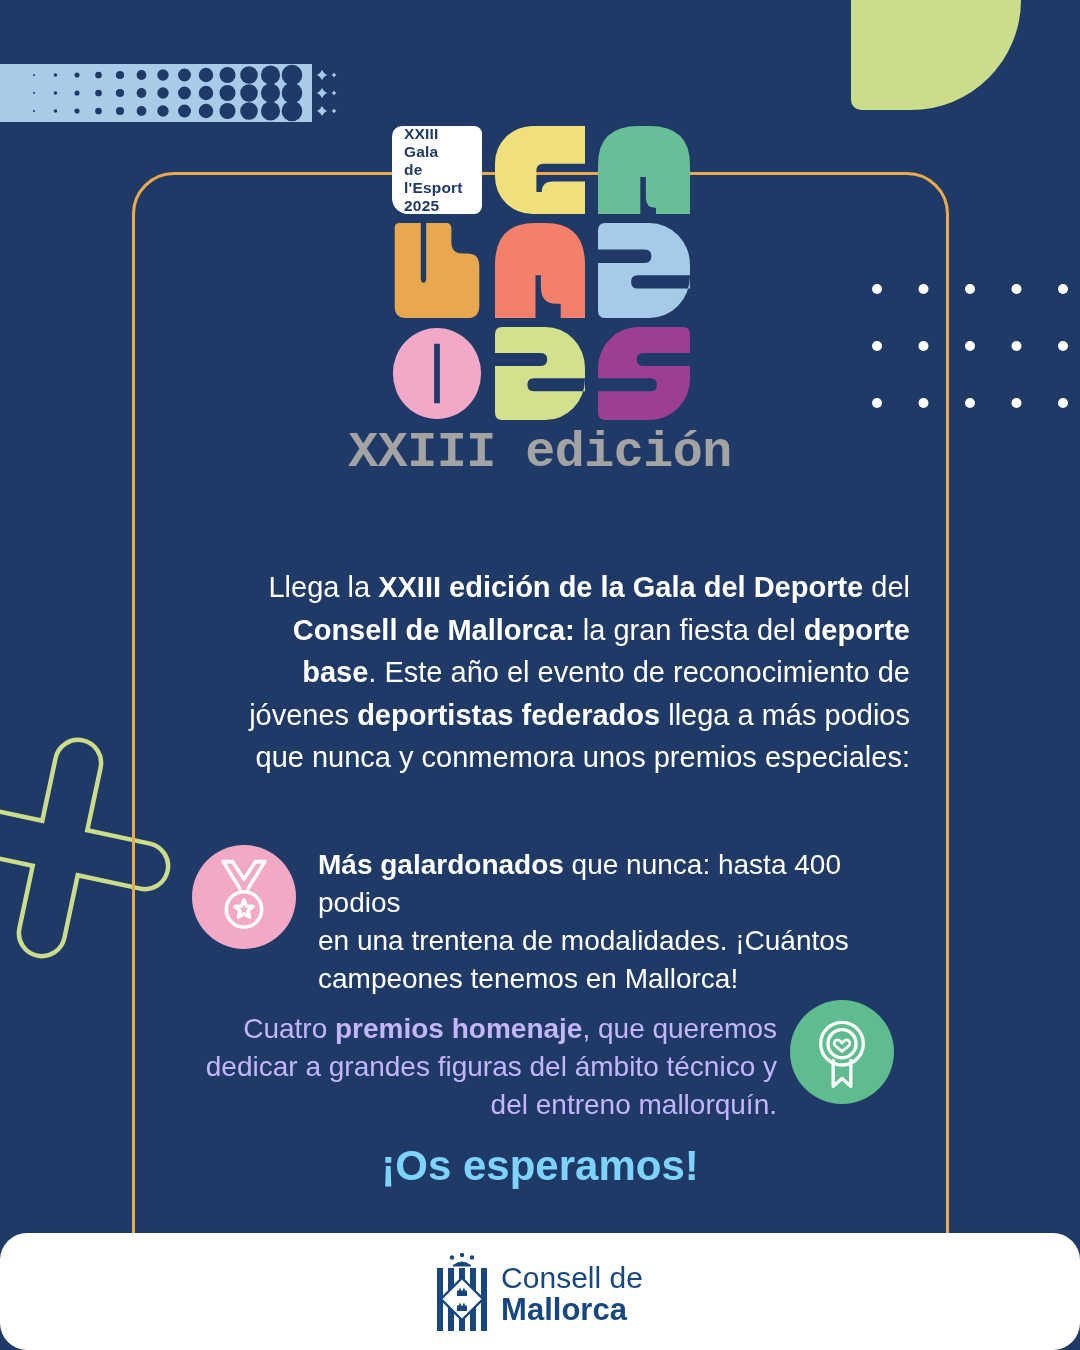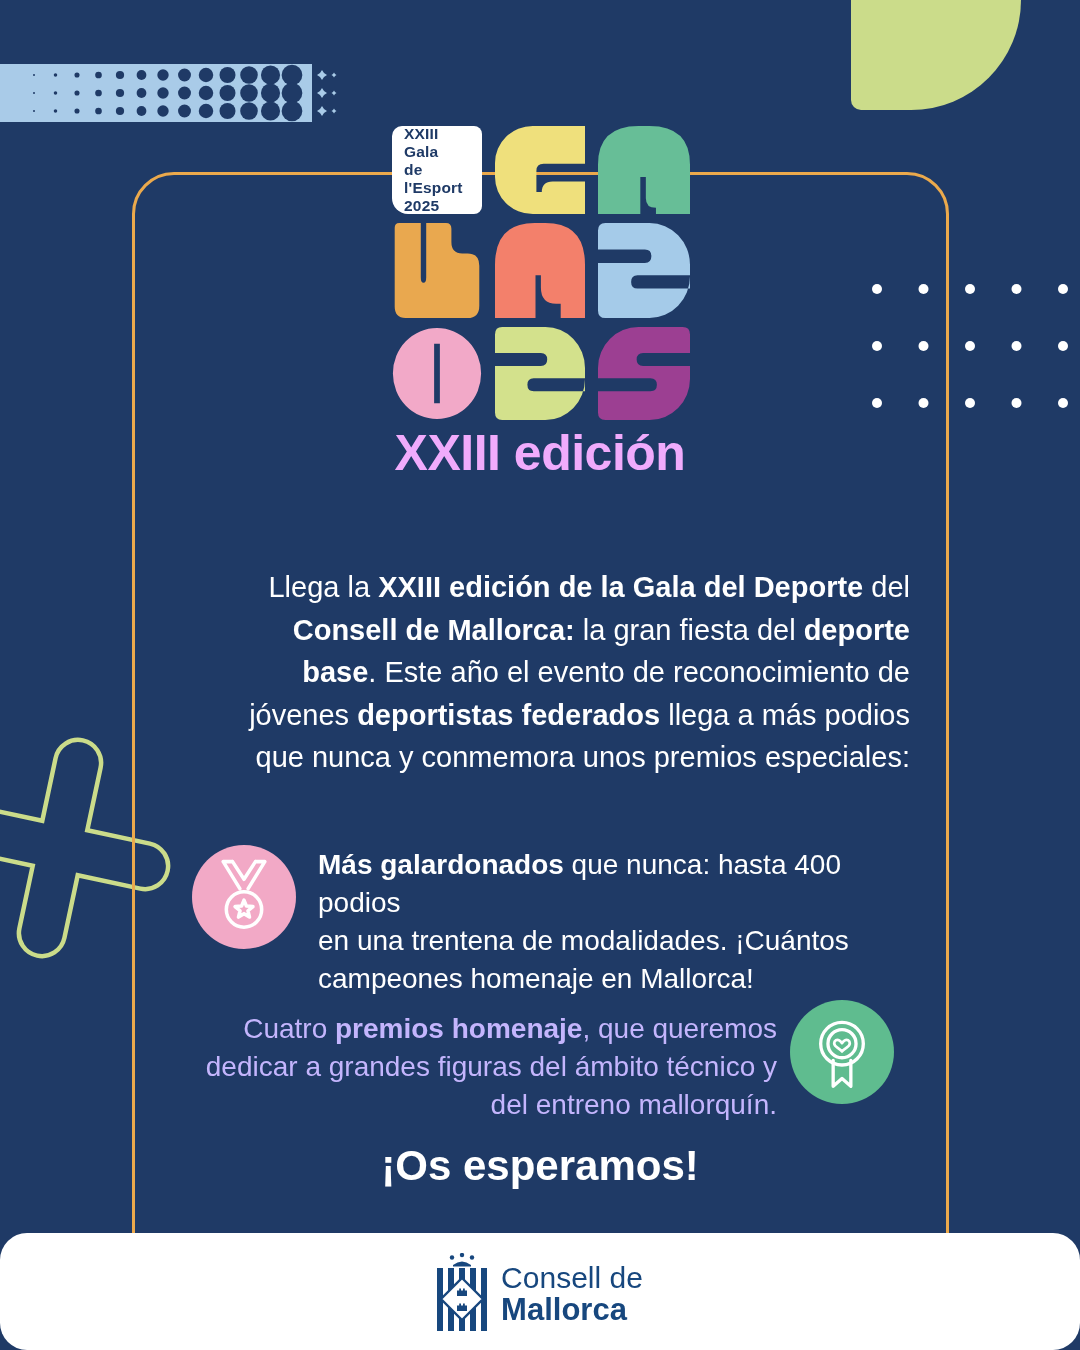--- a/index.html
+++ b/index.html
@@ -22,32 +22,32 @@
   .tile{width:100%;height:100%;}
   .tile svg{width:100%;height:100%;display:block;}
   #badge{
     background:#ffffff;border-radius:10px 8px 8px 16px;
     display:flex;flex-direction:column;justify-content:center;
     padding:6px 8px 6px 12px;box-sizing:border-box;
   }
   #badge div{color:#1F3A66;font-weight:bold;font-size:15.5px;line-height:18px;letter-spacing:0.2px;}
 
   
-  #heading{left:0;top:424px;width:1080px;text-align:center;color:#f0abfc;font-weight:bold;font-size:50px;line-height:58px;letter-spacing:-0.5px;z-index:4;}
+  #heading{left:0;top:424px;width:1080px;text-align:center;color:#a3a3a3;font-weight:bold;font-size:50px;line-height:58px;letter-spacing:-0.5px;z-index:4;font-family:Liberation Mono, monospace;}
   #intro{left:170px;top:566px;width:740px;text-align:right;color:#fff;font-size:29px;line-height:42.5px;z-index:4;}
   #intro strong,#feature1-text strong,#feature2-text strong{font-weight:bold;}
 
   .icon-circle{width:104px;height:104px;z-index:4;}
   .icon-circle svg{width:100%;height:100%;display:block;}
   #feature1-icon{left:192px;top:845px;}
   #feature2-icon{left:790px;top:1000px;}
   #feature1-text{left:318px;top:846px;width:580px;text-align:left;color:#fff;font-size:28px;line-height:38px;z-index:4;}
   #feature2-text{left:185px;top:1010px;width:592px;text-align:right;color:#c4b5fd;font-size:28px;line-height:38px;z-index:4;}
 
-  #closing{left:0;top:1142px;width:1080px;text-align:center;color:#ffffff;font-weight:bold;font-size:42px;z-index:4;}
+  #closing{left:0;top:1142px;width:1080px;text-align:center;color:#7dd3fc;font-weight:bold;font-size:42px;z-index:4;}
 
   
   #footer{left:0;top:1233px;width:1080px;height:117px;background:#ffffff;z-index:6;display:flex;align-items:center;justify-content:center;border-radius:27px;}
   #footer-logo{display:flex;align-items:center;gap:14px;}
   #footer-text{display:flex;flex-direction:column;justify-content:center;padding-top:4px;}
   #footer-text .l1{font-size:30px;line-height:32px;}
   #footer-text .l2{font-size:31px;line-height:32px;font-weight:bold;}
 
   .stroke-icon{fill:none;stroke:#ffffff;stroke-linecap:round;stroke-linejoin:round;}
 </style>
@@ -208,21 +208,21 @@
     <g class="stroke-icon" stroke-width="3.4">
       <path d="M30,16 H39 M61,16 H70 M30,16 L46,42 M70,16 L54,42 M39,16 L50,33 L61,16"></path>
       <circle cx="50" cy="62" r="17"></circle>
       <path d="M50,53 L52.35,58.76 L58.6,59.2 L53.8,63.24 L55.3,69.3 L50,66 L44.7,69.3 L46.2,63.24 L41.4,59.2 L47.65,58.76 Z"></path>
     </g>
   </svg>
 </div>
 <div id="feature1-text" class="abs">
     <div><strong>Más galardonados</strong><span> que nunca: hasta 400 podios</span></div>
     <div><span>en una trentena de modalidades. ¡Cuántos</span></div>
-    <div><span>campeones homenaje en Mallorca!</span></div>
+    <div><span>campeones tenemos en Mallorca!</span></div>
   </div>
 
 <div id="feature2-text" class="abs">
     <div><span>Cuatro </span><strong>premios homenaje</strong><span>, que queremos</span></div>
     <div><span>dedicar a grandes figuras del ámbito técnico y</span></div>
     <div><span>del entreno mallorquín.</span></div>
   </div>
 <div id="feature2-icon" class="abs icon-circle">
   <svg viewBox="0 0 100 100">
     <circle cx="50" cy="50" r="50" fill="#5FBC8F"></circle>

